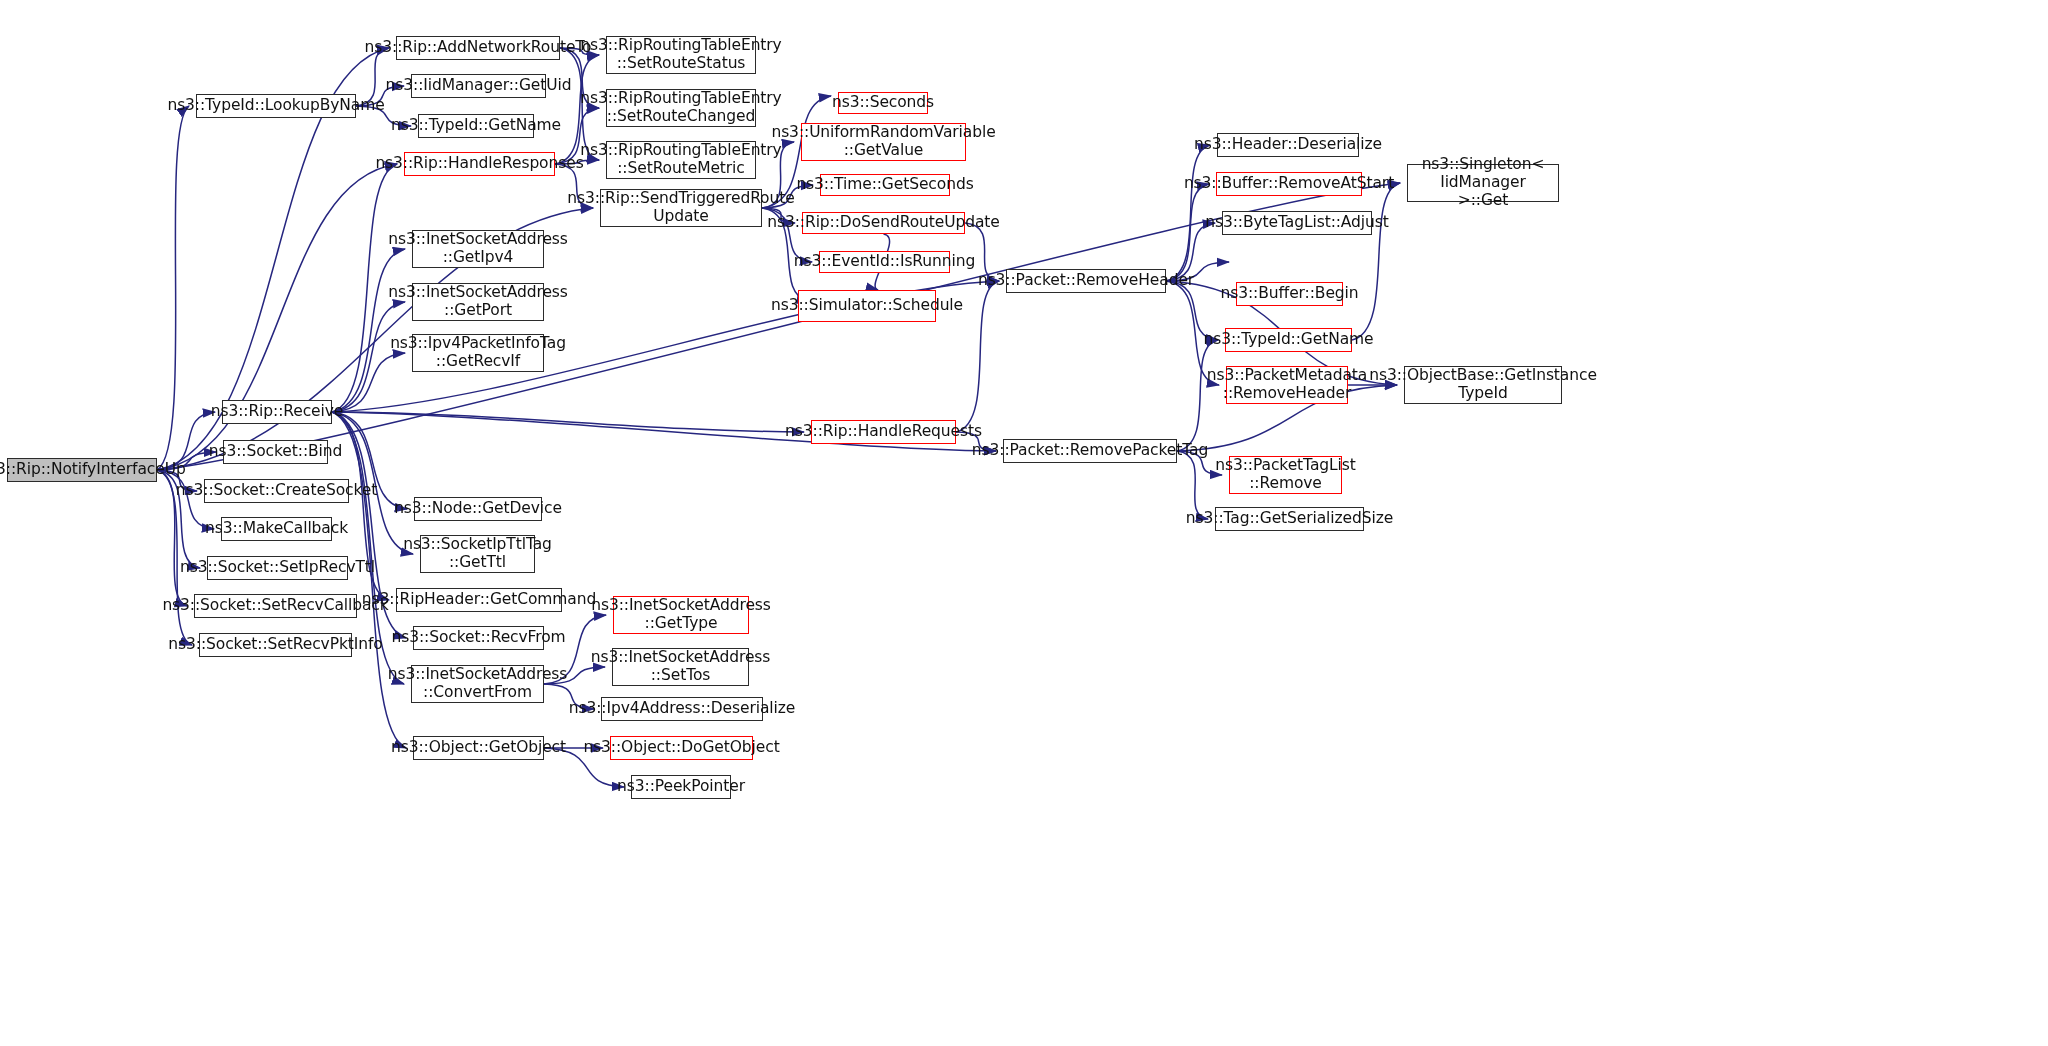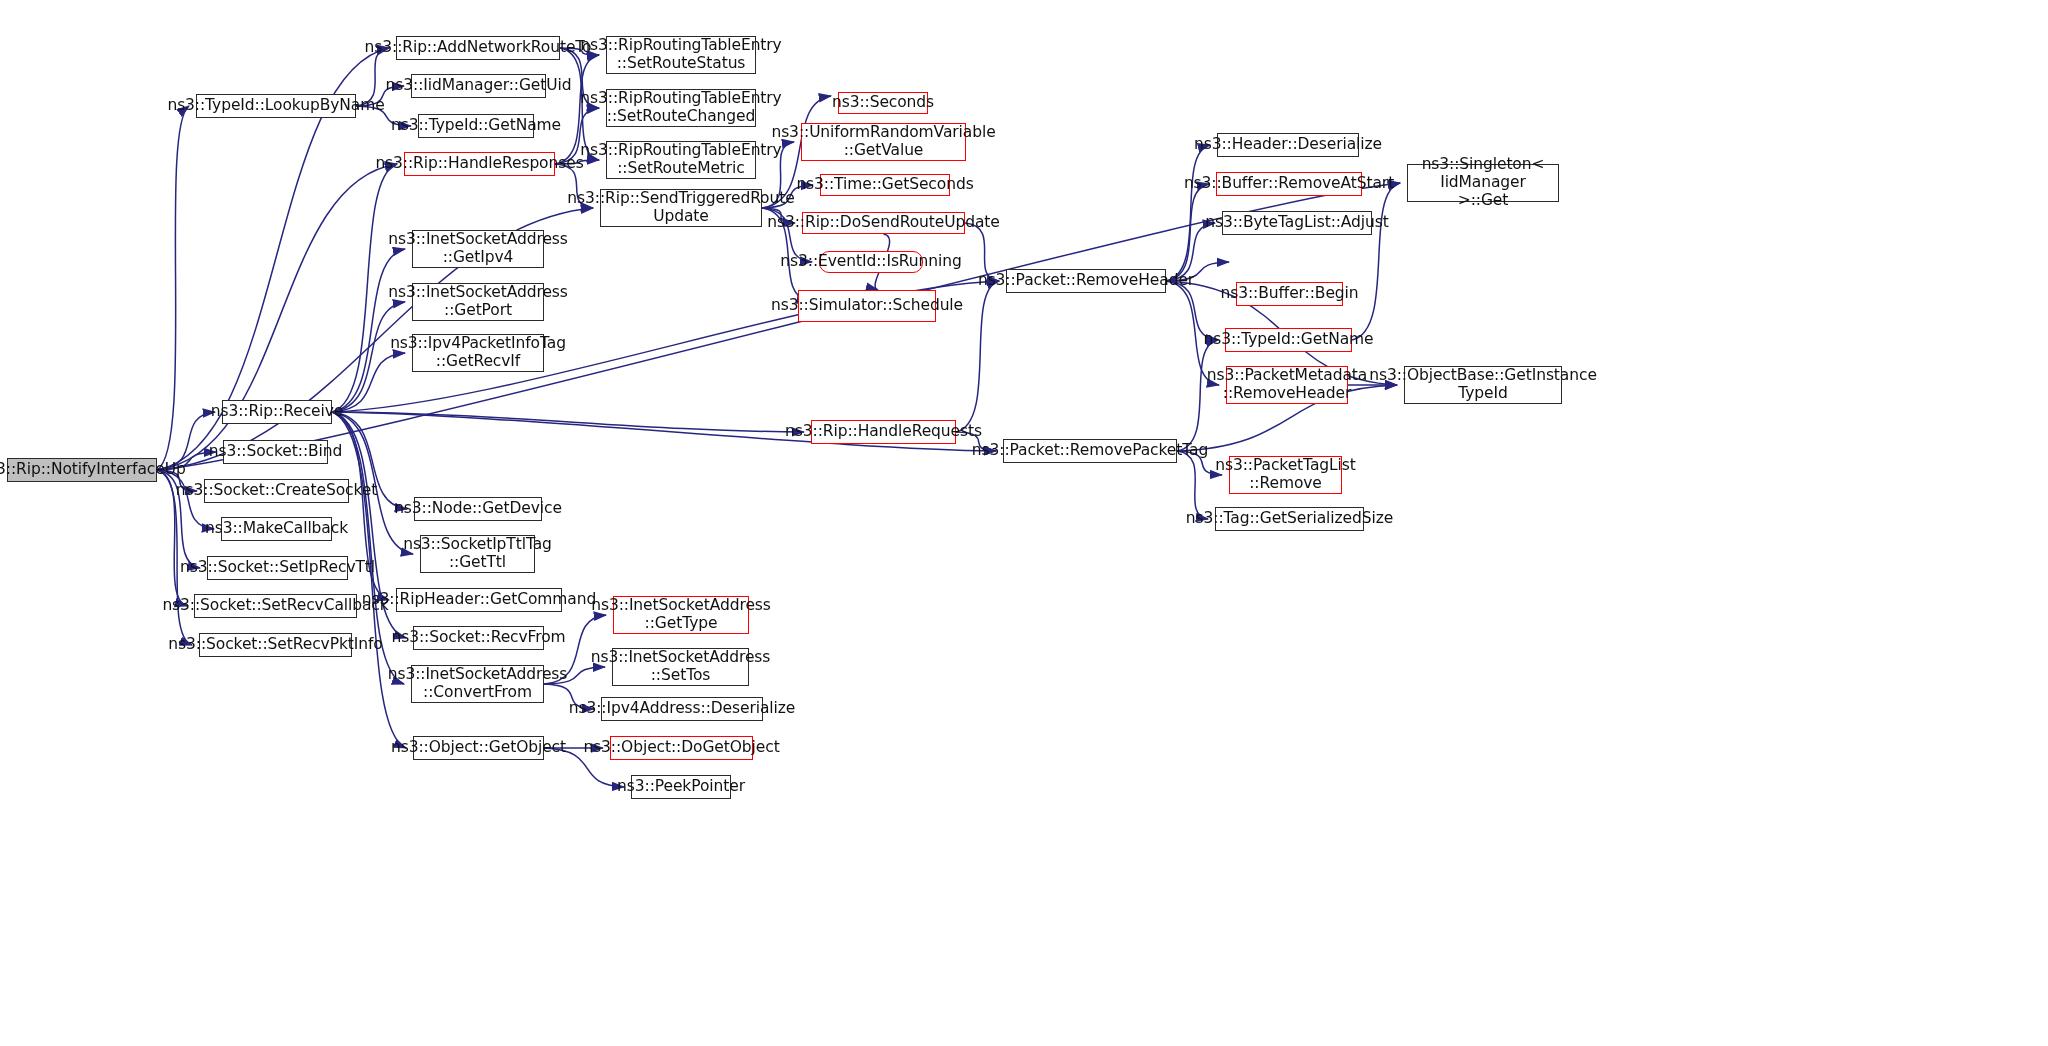--- a/index.html
+++ b/index.html
@@ -135,21 +135,21 @@
 ::SetRouteChanged</div>
     <div class="node" style="left: 606px; top: 141px; width: 150px; height: 38px;">ns3::RipRoutingTableEntry
 ::SetRouteMetric</div>
     <div class="node" style="left: 600px; top: 189px; width: 162px; height: 38px;">ns3::Rip::SendTriggeredRoute
 Update</div>
     <div class="node red" style="left: 838px; top: 92px; width: 90px; height: 22px;">ns3::Seconds</div>
     <div class="node red" style="left: 801px; top: 123px; width: 165px; height: 38px;">ns3::UniformRandomVariable
 ::GetValue</div>
     <div class="node red" style="left: 820px; top: 174px; width: 130px; height: 22px; text-align: right;">ns3::Time::GetSeconds</div>
     <div class="node red" style="left: 802px; top: 212px; width: 163px; height: 22px;">ns3::Rip::DoSendRouteUpdate</div>
-    <div class="node red" style="left: 819px; top: 251px; width: 104px; height: 22px; border-radius: 10px;">ns3::EventId::IsRunning</div>
+    <div class="node red" style="left: 819px; top: 251px; width: 131px; height: 22px;">ns3::EventId::IsRunning</div>
     <div class="node red" style="left: 798px; top: 290px; width: 138px; height: 32px;">ns3::Simulator::Schedule</div>
     <div class="node" style="left: 412px; top: 230px; width: 132px; height: 38px;">ns3::InetSocketAddress
 ::GetIpv4</div>
     <div class="node" style="left: 412px; top: 283px; width: 132px; height: 38px;">ns3::InetSocketAddress
 ::GetPort</div>
     <div class="node" style="left: 412px; top: 334px; width: 132px; height: 38px;">ns3::Ipv4PacketInfoTag
 ::GetRecvIf</div>
     <div class="node" style="left: 222px; top: 400px; width: 110px; height: 24px;">ns3::Rip::Receive</div>
     <div class="node" style="left: 223px; top: 440px; width: 105px; height: 24px;">ns3::Socket::Bind</div>
     <div class="node" style="left: 204px; top: 479px; width: 145px; height: 24px;">ns3::Socket::CreateSocket</div>

